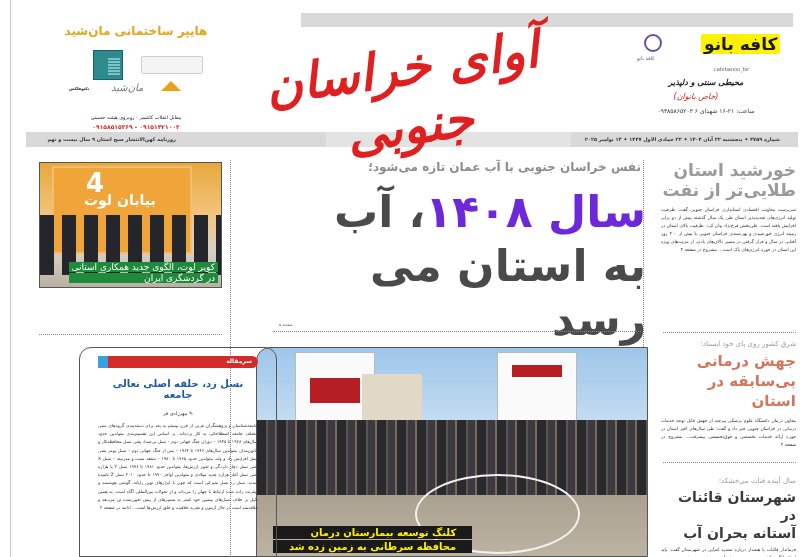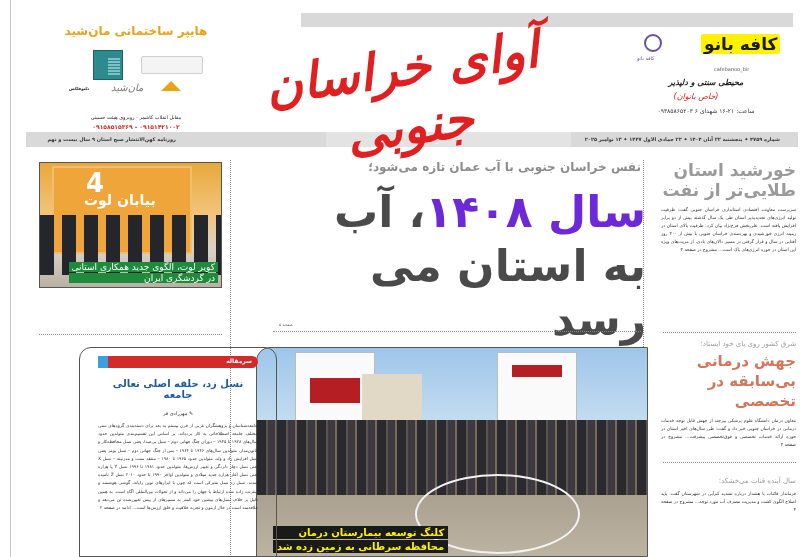--- a/index.html
+++ b/index.html
@@ -60,21 +60,21 @@
   .page-ref { position: absolute; left: 268px; top: 322px; font-size: 4px; color: #555; }
 
   
   .main-photo { position: absolute; left: 245px; top: 347px; width: 392px; height: 210px; border-radius: 14px 0 0 0; overflow: hidden; background: linear-gradient(180deg, #9ec6ea 0%, #c3dcf0 35%, #a39a8a 60%, #bdb3a2 100%); border: 1px solid #555; }
   .banner { position: absolute; top: 4px; width: 80px; height: 82px; background: #fafafa; border: 1px solid #bbb; }
   .banner .red { position: absolute; left: 14px; top: 25px; width: 50px; height: 25px; background: #b51f24; }
   .building { position: absolute; left: 105px; top: 26px; width: 60px; height: 55px; background: #e2d8c6; }
   .people { position: absolute; left: 0; top: 72px; width: 100%; height: 75px; background: repeating-linear-gradient(90deg, #2a2a2e 0 9px, #5a5550 9px 11px, #3c3a40 11px 18px, #7a6a5a 18px 20px); }
   .circle { position: absolute; left: 158px; top: 126px; width: 165px; height: 80px; border: 2px solid #f2f2f2; border-radius: 50%; }
   .photo-caption { position: absolute; left: 16px; top: 178px; text-align: right; }
-  .photo-caption span { display: block; background: #1a1a1a; color: #fff200; font-weight: bold; font-size: 10px; padding: 1px 4px; margin-bottom: 1px; }
+  .photo-caption span { display: block; background: #1a1a1a; color: #fff200; font-weight: bold; font-size: 10px; padding: 1px 16px; margin-bottom: 1px; }
 
   
   .left-photo { position: absolute; left: 28px; top: 162px; width: 183px; height: 126px; background: linear-gradient(180deg, #e8a83c 0%, #f3c37a 40%, #d8d2c6 70%, #b9b2a3 100%); border: 1px solid #555; overflow: hidden; }
   .left-photo .sign { position: absolute; left: 12px; top: 3px; width: 140px; height: 88px; background: #f0a53a; border: 2px solid #ffffff44; }
   .left-photo .sign-num { position: absolute; left: 32px; top: 0; font-size: 26px; font-weight: bold; color: #fff; }
   .left-photo .sign-txt { position: absolute; left: 30px; top: 24px; font-size: 14px; font-weight: bold; color: #fff; }
   .left-photo .men { position: absolute; left: 0; top: 52px; width: 100%; height: 60px; background: repeating-linear-gradient(90deg, #24262c 0 14px, transparent 14px 22px); }
   .left-caption { position: absolute; right: 3px; bottom: 4px; text-align: right; }
   .left-caption span { display: block; background: #1e8b3c; color: #fff; font-weight: normal; font-size: 9px; padding: 0 3px; margin-top: 1px; }
 
@@ -181,24 +181,28 @@
       <span>طلایی‌تر از نفت</span>
     </div>
     <div class="story-body" style="margin-top:6px;">سرپرست معاونت اقتصادی استانداری خراسان جنوبی گفت: ظرفیت تولید انرژی‌های تجدیدپذیر استان طی یک سال گذشته بیش از دو برابر افزایش یافته است. علی‌بخش فرخ‌نژاد بیان کرد: ظرفیت بالای استان در زمینه انرژی خورشیدی و بهره‌مندی خراسان جنوبی با بیش از ۳۰۰ روز آفتابی در سال و قرار گرفتن در مسیر دالان‌های بادی، از مزیت‌های ویژه این استان در حوزه انرژی‌های پاک است... مشروح در صفحه ۴</div>
   </div>
   <div class="hsep" style="left:652px; top:332px; width:133px;"></div>
 
   <div class="right-col rtl" style="top:339px;">
     <div class="kicker light">شرق کشور روی پای خود ایستاد؛</div>
     <div class="story-title" style="font-size:15px; color:#d4745a; margin-top:2px;">
       <span>جهش درمانی</span><br>
-      <span>بی‌سابقه در تخصصی</span>
+      <span>بی‌سابقه در استان</span>
     </div>
     <div class="story-body" style="margin-top:6px;">معاون درمان دانشگاه علوم پزشکی بیرجند از جهش قابل توجه خدمات درمانی در خراسان جنوبی خبر داد و گفت: طی سال‌های اخیر استان در حوزه ارائه خدمات تخصصی و فوق‌تخصصی پیشرفت... مشروح در صفحه ۴</div>
   </div>
   <div class="hsep" style="left:652px; top:462px; width:133px;"></div>
 
   <div class="right-col rtl" style="top:476px;">
     <div class="kicker light">سال آینده قنات می‌خشکد؛</div>
+    <div class="story-title" style="font-size:14px; color:#3a3a3a; margin-top:2px; line-height:18px;">
+      <span>شهرستان قائنات در</span><br>
+      <span>آستانه بحران آب</span>
+    </div>
     <div class="story-body" style="margin-top:4px;">فرماندار قائنات با هشدار درباره تشدید کم‌آبی در شهرستان گفت: باید اصلاح الگوی کشت و مدیریت مصرف آب مورد توجه... مشروح در صفحه ۴</div>
   </div>
 
 </div>
 
 </body></html>

